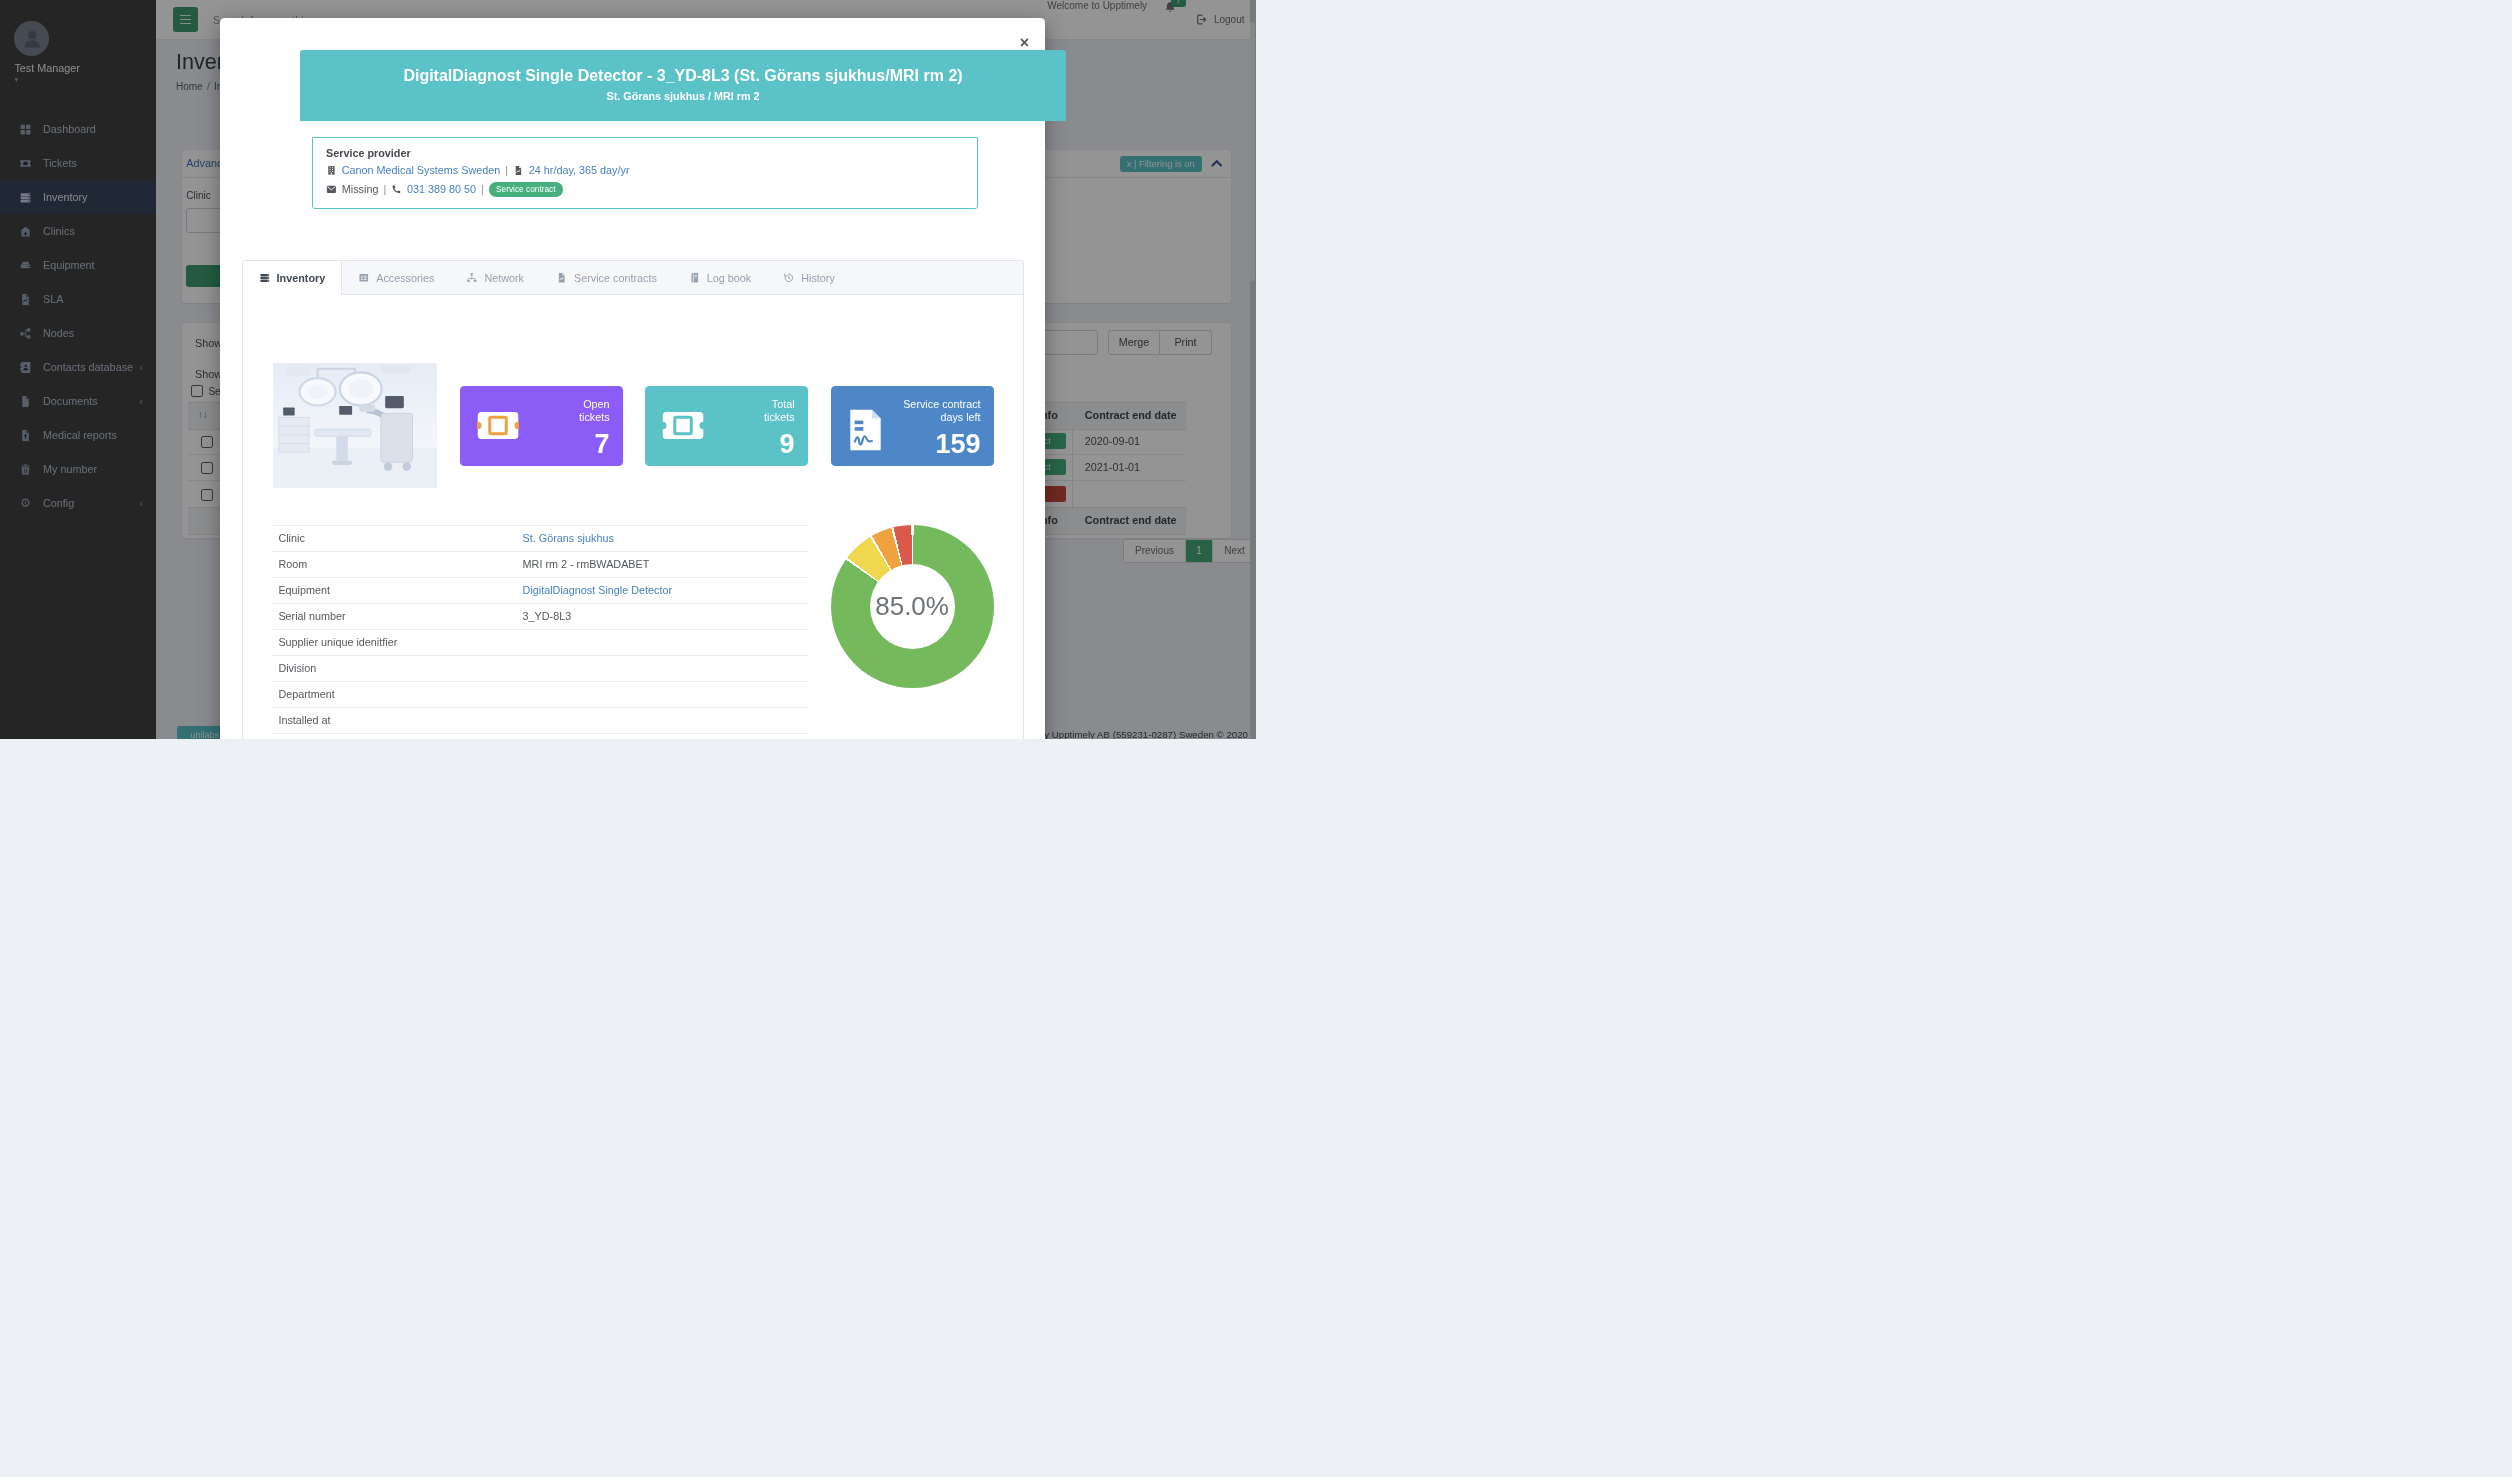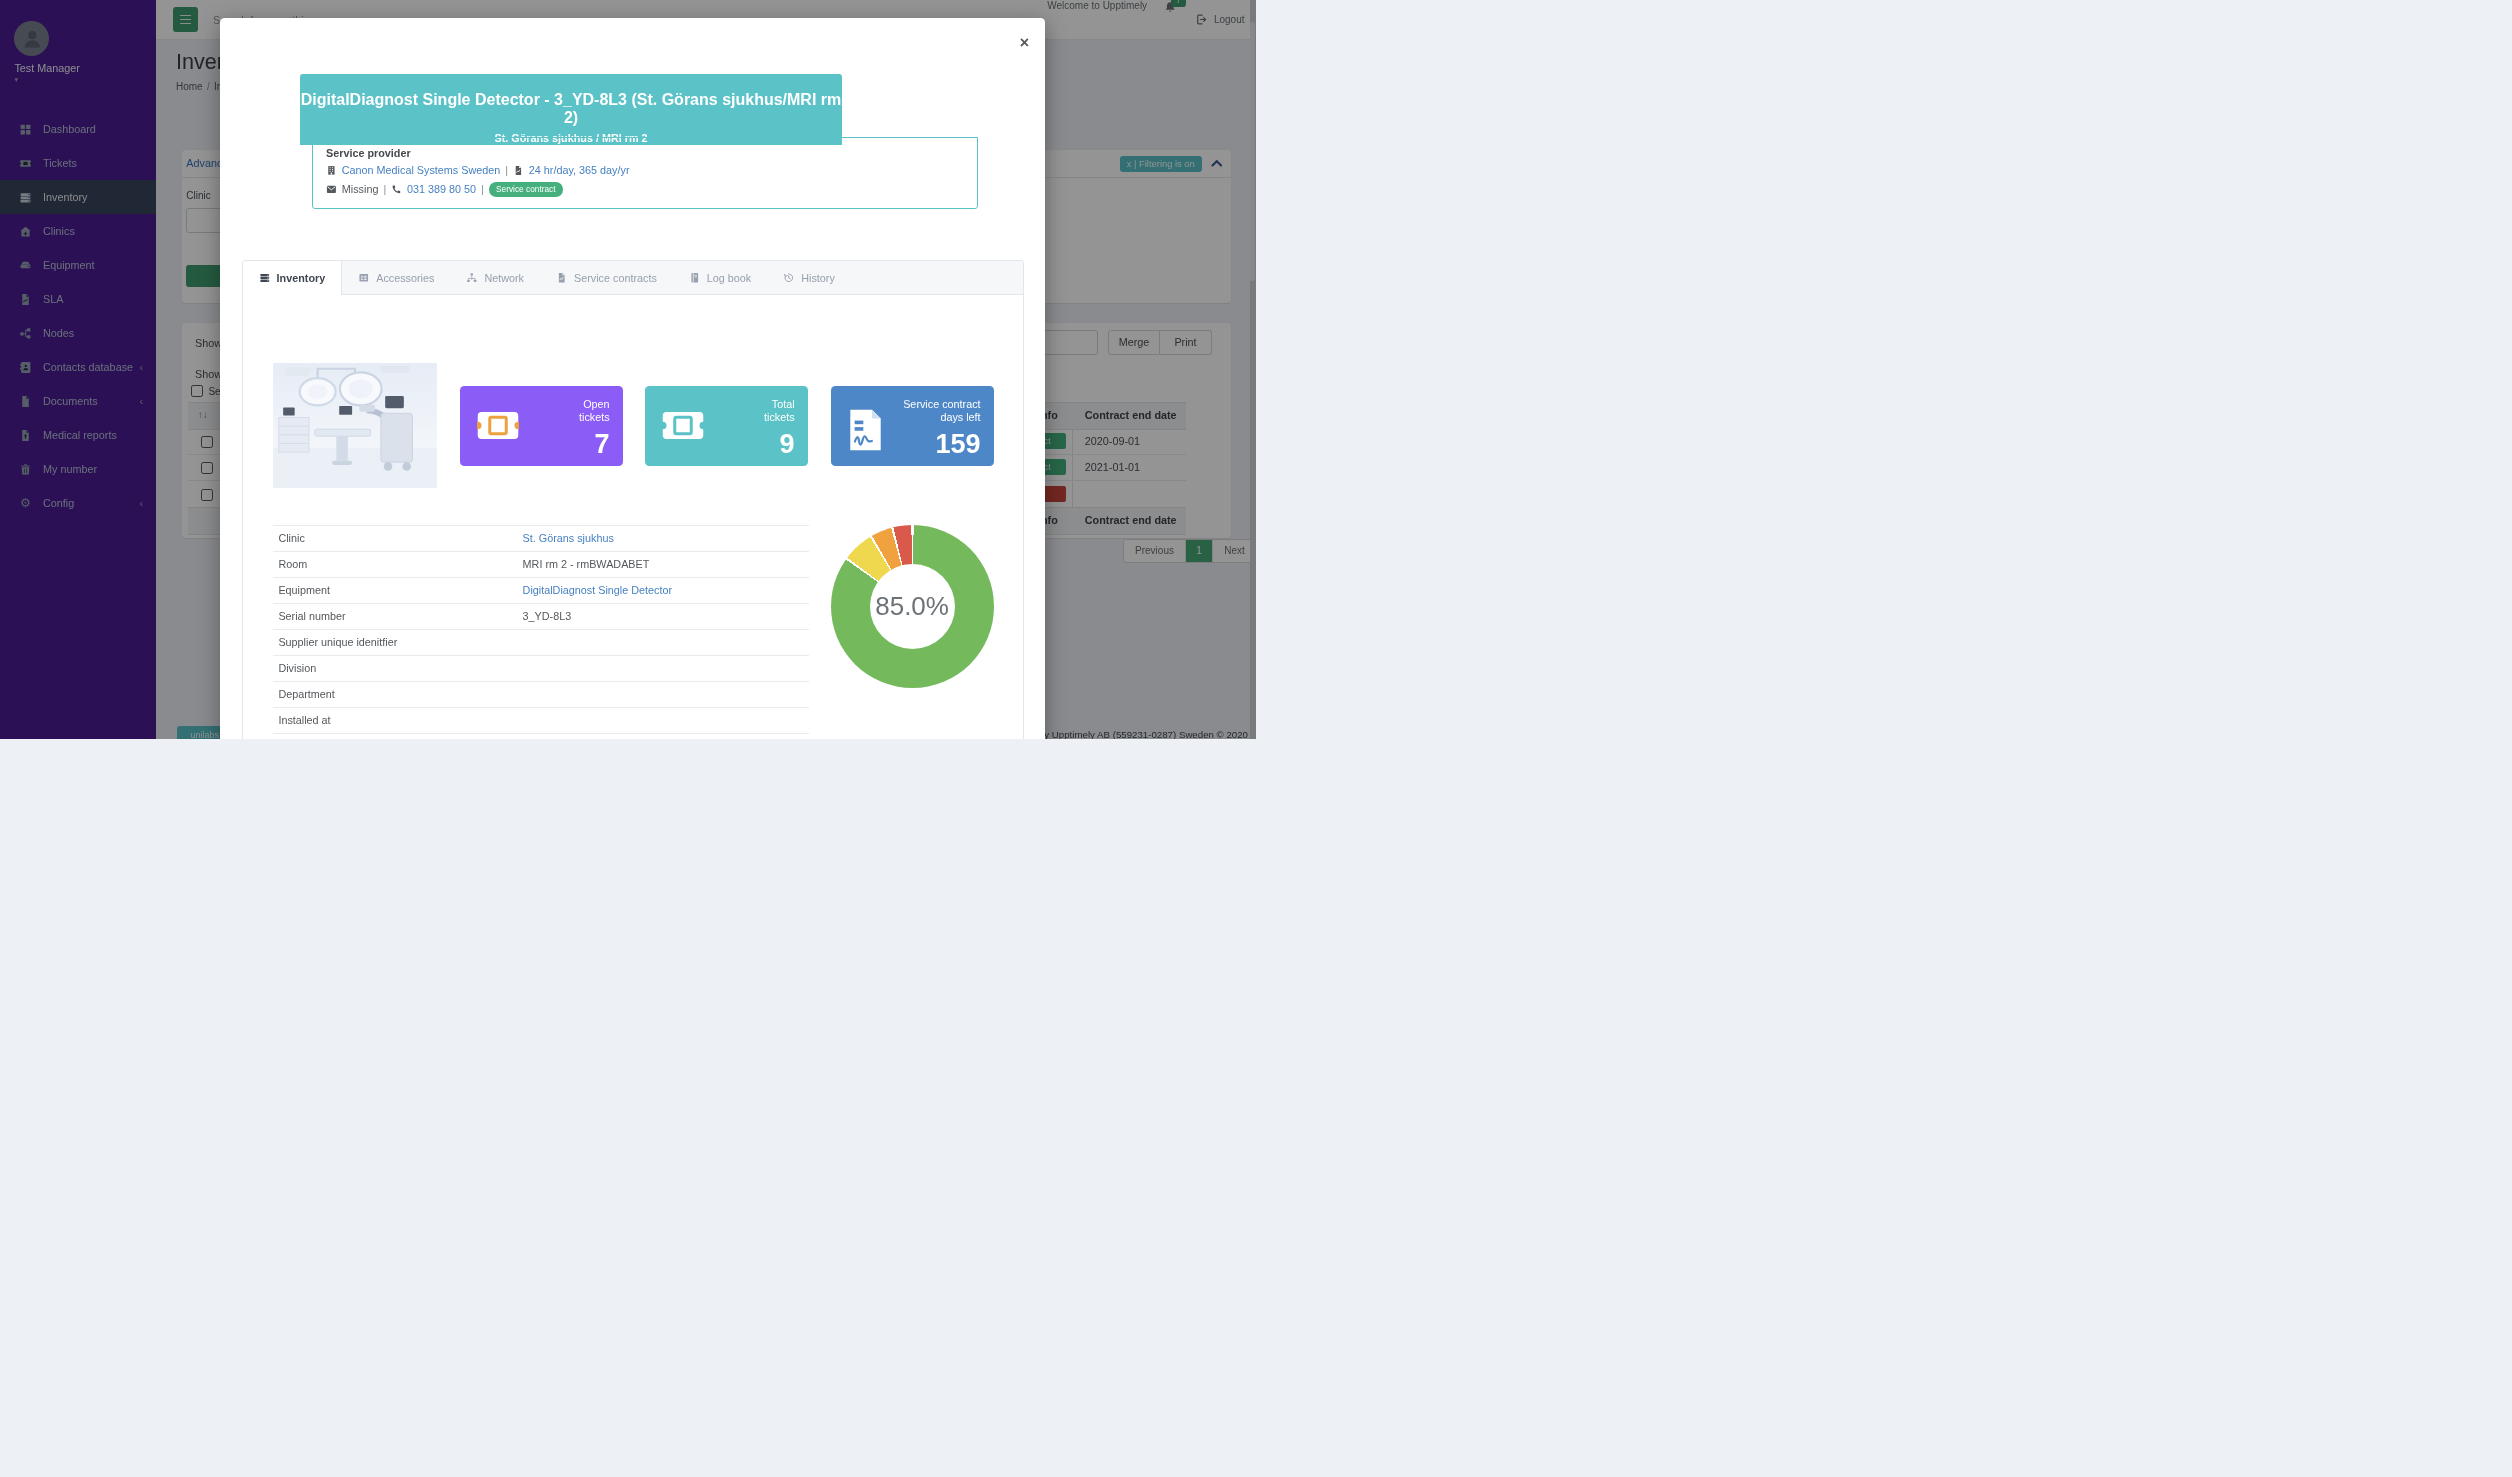--- a/index.html
+++ b/index.html
@@ -16,21 +16,21 @@
                 font-size:10.8px;color:#495057;background:transparent;font-family:inherit;}
   .search-input::placeholder{color:#8d939b;}
   .topbar-right{position:absolute;right:11.5px;top:0;height:39px;display:flex;gap:16px;}
   .welcome{font-size:10px;color:#6a7076;}
   .bell-wrap{position:relative;width:16px;height:17.3px;color:#6a7076;cursor:pointer;}
   .bell-badge{position:absolute;top:-5px;right:-6.5px;min-width:11.5px;height:11.5px;background:#3f9d6e;
               color:#fff;font-size:7.6px;border-radius:2.9px;display:flex;align-items:center;
               justify-content:center;padding:0 1.4px;}
   .logout{display:flex;align-items:center;gap:5.8px;color:#6a7076;font-size:10px;cursor:pointer;}
   
-  .sidebar{position:absolute;left:0;top:0;width:156px;height:739px;background:#4c1d95;z-index:2;}
+  .sidebar{position:absolute;left:0;top:0;width:156px;height:739px;background:#404040;z-index:2;}
   .avatar{position:absolute;left:14.4px;top:21px;width:35px;height:35px;border-radius:50%;
           background:#79828f;display:flex;align-items:center;justify-content:center;}
   .username{position:absolute;left:14.4px;top:62px;font-size:10.8px;color:#eef1f5;}
   .user-caret{position:absolute;left:14.4px;top:75px;font-size:7.2px;color:#93a0b0;cursor:pointer;}
   .nav{position:absolute;left:0;top:112px;right:0;}
   .nav-item{position:relative;height:34px;display:flex;align-items:center;cursor:pointer;color:#b5c1d2;}
   .nav-item.active{background:#3a465c;color:#e8ecf0;}
   .nav-ic{position:absolute;left:19px;width:13px;height:13px;color:#97a3b6;display:flex;
           align-items:center;justify-content:center;}
   .nav-item.active .nav-ic{color:#cdd5e0;}
@@ -96,21 +96,21 @@
            white-space:nowrap;overflow:hidden;}
   .copyright{position:absolute;right:8px;top:690px;font-size:9.7px;color:#3f4347;}
   .scrollstrip{position:absolute;right:0;top:0;width:6.5px;height:739px;background:#cfd2d6;z-index:3;}
   .scrollthumb{position:absolute;left:0.7px;top:21.6px;width:5px;height:259px;background:#e8eaec;border-radius:2.2px;}
   
   .overlay{position:absolute;inset:0;background:rgba(0,0,0,0.42);z-index:10;}
   .modal{position:absolute;left:220px;top:18px;width:825px;height:749px;background:#fff;
          border-radius:4.3px;box-shadow:0 5.8px 21.6px rgba(0,0,0,.35);z-index:20;}
   .modal-close{position:absolute;right:16px;top:17.3px;font-size:16px;font-weight:bold;color:#55595d;
                cursor:pointer;line-height:1;}
-  .banner{position:absolute;left:80px;top:56px;width:542px;height:71px;background:#5bc2c7;
+  .banner{position:absolute;left:80px;top:32px;width:766px;height:71px;background:#5bc2c7;
           border-radius:2.9px 2.9px 0 0;color:#fff;text-align:center;}
   .banner-title{margin-top:17.3px;font-size:16px;font-weight:bold;}
   .banner-sub{margin-top:4.3px;font-size:10.8px;font-weight:bold;}
   .provider{position:absolute;left:80px;top:119px;width:666px;height:72px;border:0.7px solid #5bc2c7;
             border-radius:0 0 2.9px 2.9px;box-sizing:border-box;padding:8.6px 13px;margin-left:12px;}
   .prov-heading{font-size:10.8px;font-weight:bold;color:#45494e;}
   .prov-line{margin-top:5.8px;font-size:10.8px;color:#55595d;display:flex;align-items:center;gap:5px;}
   .prov-line .lnk{color:#4680c2;cursor:pointer;}
   .pipe{color:#8a9097;}
   .pic{width:10.8px;height:10.8px;color:#54585c;flex:0 0 auto;}

